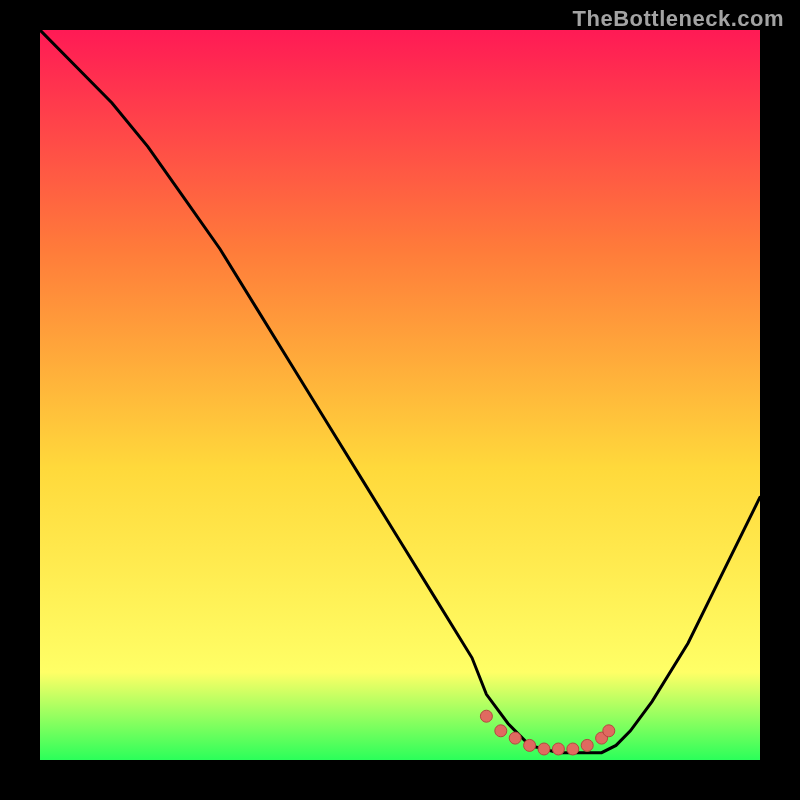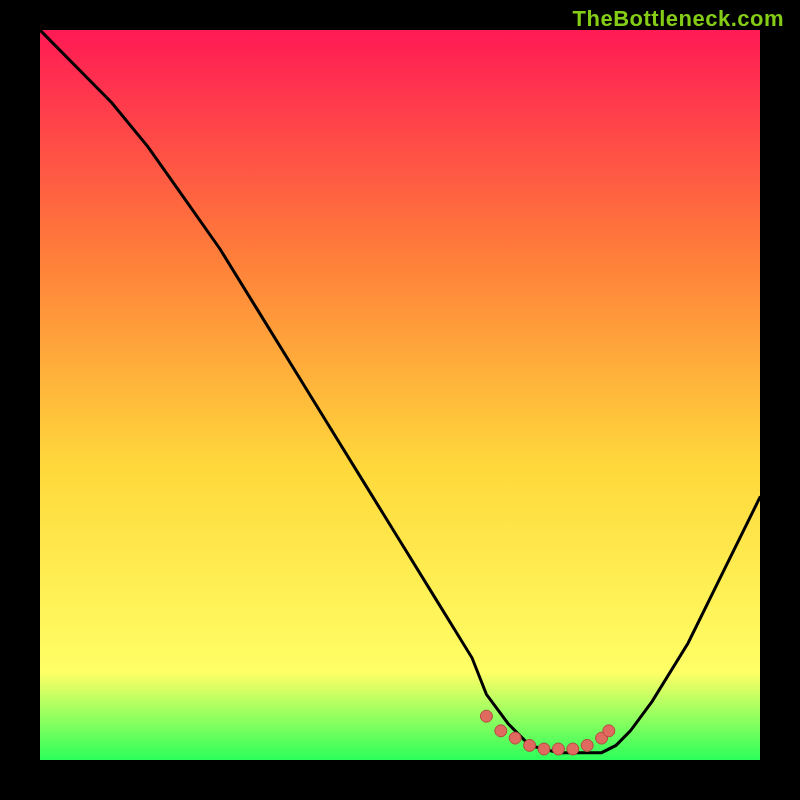--- a/index.html
+++ b/index.html
@@ -13,21 +13,21 @@
   .frame {
     position: relative;
     width: 800px;
     height: 800px;
     background: #000;
   }
   .watermark {
     position: absolute;
     top: 6px;
     right: 16px;
-    color: #84cc16;
+    color: #a3a3a3;
     font-size: 22px;
     font-weight: bold;
     letter-spacing: 0.5px;
   }
   .plot-area {
     position: absolute;
     left: 40px;
     top: 30px;
     width: 720px;
     height: 730px;

